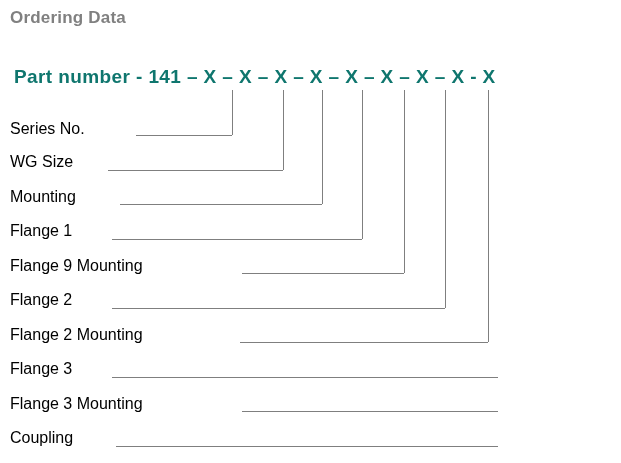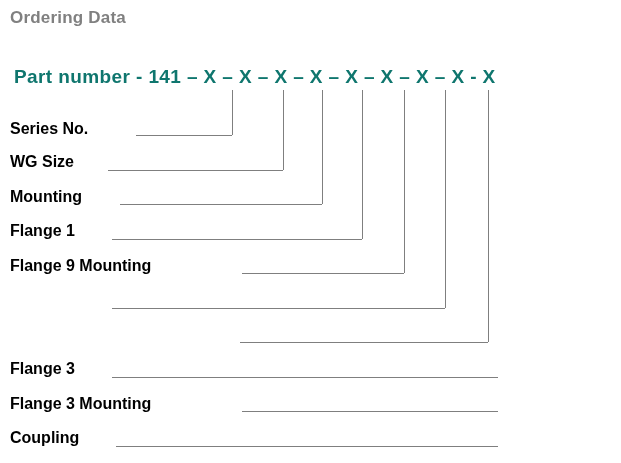--- a/index.html
+++ b/index.html
@@ -31,21 +31,21 @@
     font-size: 19px;
     font-weight: bold;
     color: #0f766e;
     white-space: nowrap;
     letter-spacing: 0.4px;
   }
   .row-label {
     position: absolute;
     left: 10px;
     font-size: 16px;
-    font-weight: bold;
+    font-weight: normal;
     color: #000000;
     white-space: nowrap;
     line-height: 18px;
   }
   .leader-h {
     position: absolute;
     height: 0;
     border-top: 1px solid #7f7f7f;
   }
   .leader-v {
@@ -61,20 +61,22 @@
 
   <div id="title">Ordering Data</div>
 
   <div id="partnumber">Part number  -  141 – X – X – X – X – X – X – X – X  -  X</div>
 
   <div class="row-label" style="top:120px;">Series No.</div>
   <div class="row-label" style="top:153px;">WG Size</div>
   <div class="row-label" style="top:188px;">Mounting</div>
   <div class="row-label" style="top:222px;">Flange 1</div>
   <div class="row-label" style="top:257px;">Flange 9 Mounting</div>
+  <div class="row-label" style="top:291px;">Flange 2</div>
+  <div class="row-label" style="top:326px;">Flange 2 Mounting</div>
   <div class="row-label" style="top:360px;">Flange 3</div>
   <div class="row-label" style="top:395px;">Flange 3 Mounting</div>
   <div class="row-label" style="top:429px;">Coupling</div>
 
   <div class="leader-h" style="left:136px; top:135px; width:96px;"></div>
   <div class="leader-v" style="left:232px; top:90px;  height:45px;"></div>
 
   <div class="leader-h" style="left:108px; top:170px; width:175px;"></div>
   <div class="leader-v" style="left:283px; top:90px;  height:80px;"></div>
 

